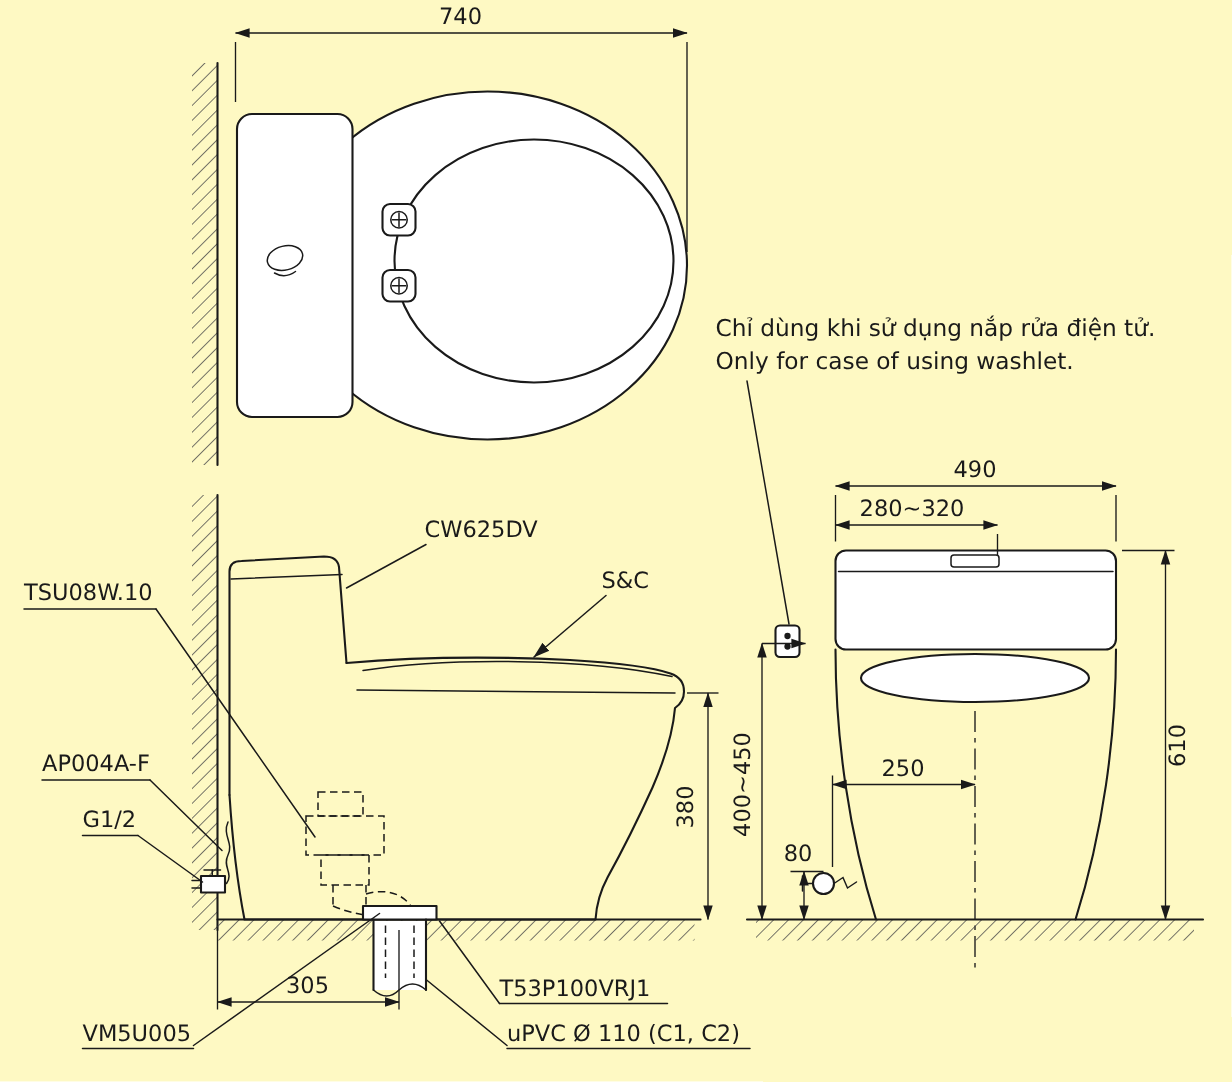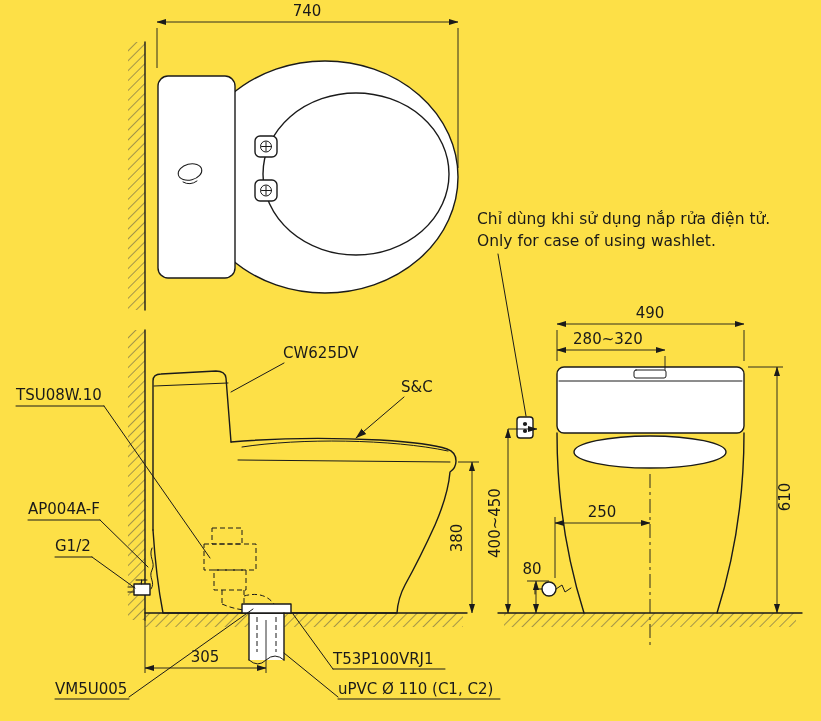--- a/index.html
+++ b/index.html
@@ -1,16 +1,16 @@
 <!DOCTYPE html>
 <html><head>
 <meta charset="utf-8">
 <style>
   html,body{margin:0;padding:0;background:#fff;}
-  .canvas{position:relative;width:821px;height:721px;background:#fde047;overflow:hidden;
+  .canvas{position:relative;width:821px;height:721px;background:#fef9c3;overflow:hidden;
           font-family:"DejaVu Sans","Liberation Sans",sans-serif;}
   svg{display:block;}
   svg text{font-family:"DejaVu Sans","Liberation Sans",sans-serif;font-size:15px;fill:#1a1a1a;}
   .note-t{font-size:15.5px;}
   .o{fill:none;stroke:#1a1a1a;stroke-width:1.4;stroke-linejoin:round;stroke-linecap:round;}
   .fw{fill:#ffffff;stroke:#1a1a1a;stroke-width:1.4;stroke-linejoin:round;}
   .t{fill:none;stroke:#1a1a1a;stroke-width:1;stroke-linecap:round;}
   .d{fill:none;stroke:#1a1a1a;stroke-width:0.9;}
   .h{fill:none;stroke:#1a1a1a;stroke-width:1;stroke-dasharray:5 3;}
   .cl{fill:none;stroke:#1a1a1a;stroke-width:0.9;stroke-dasharray:14 4 3 4;}

